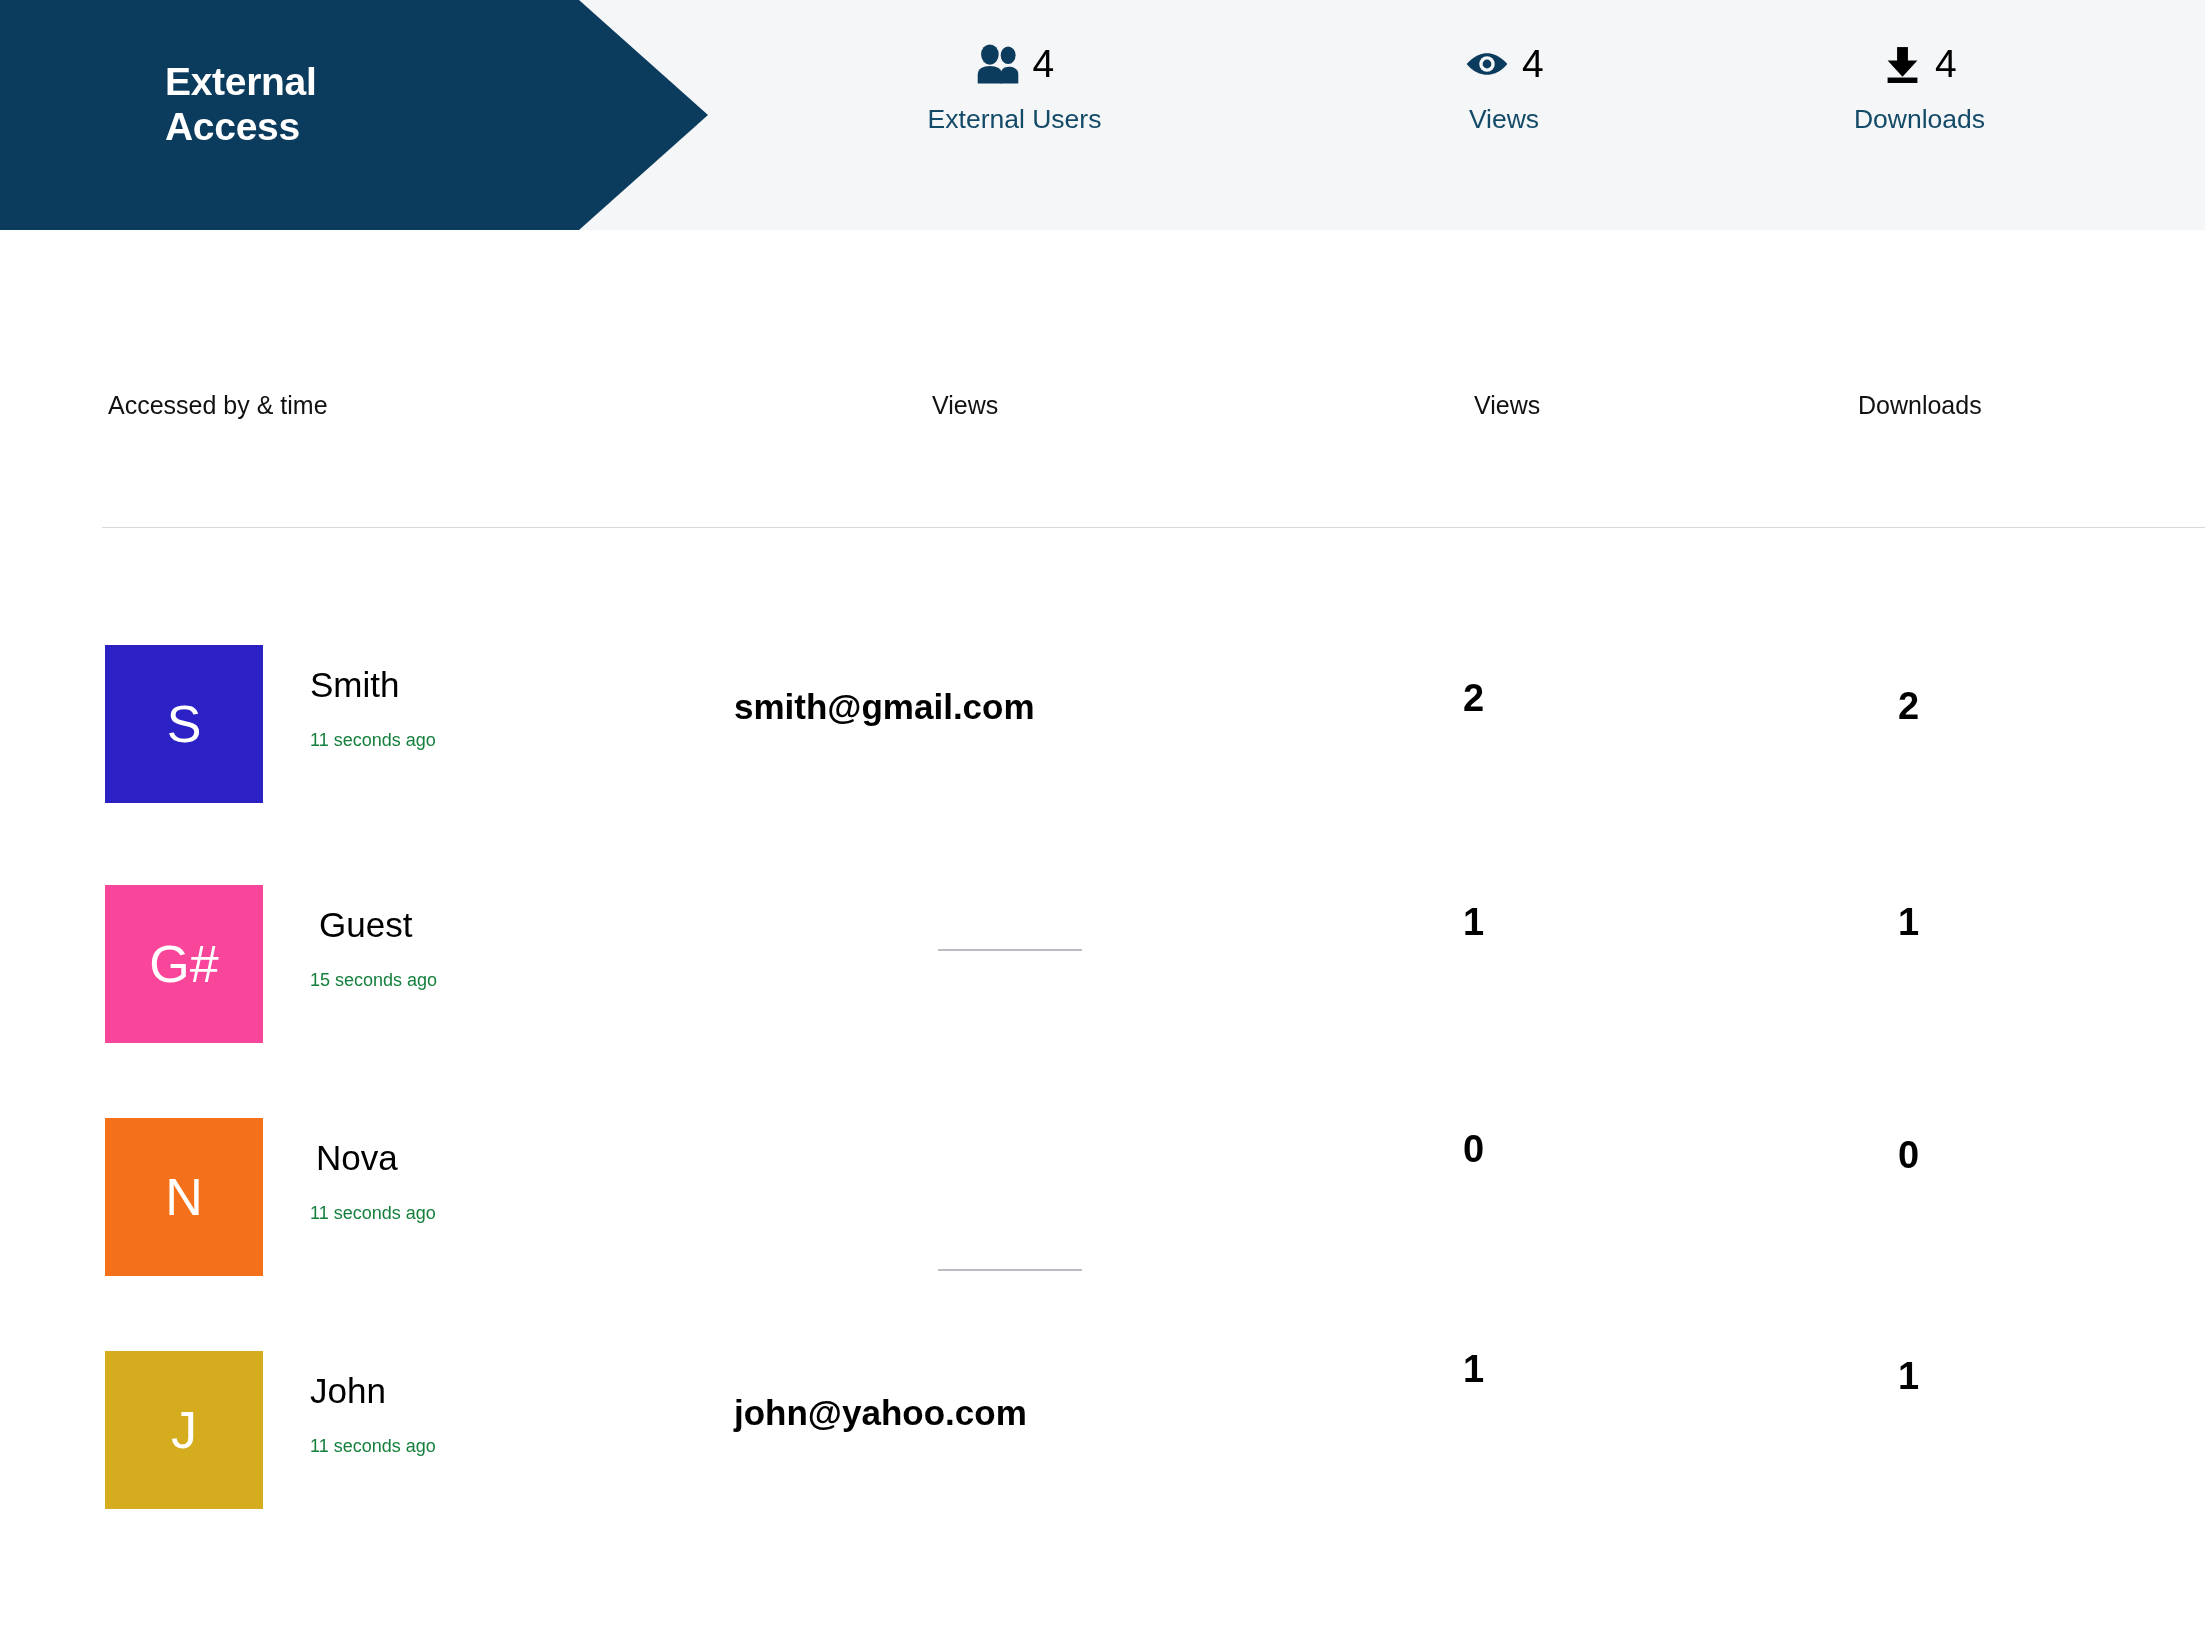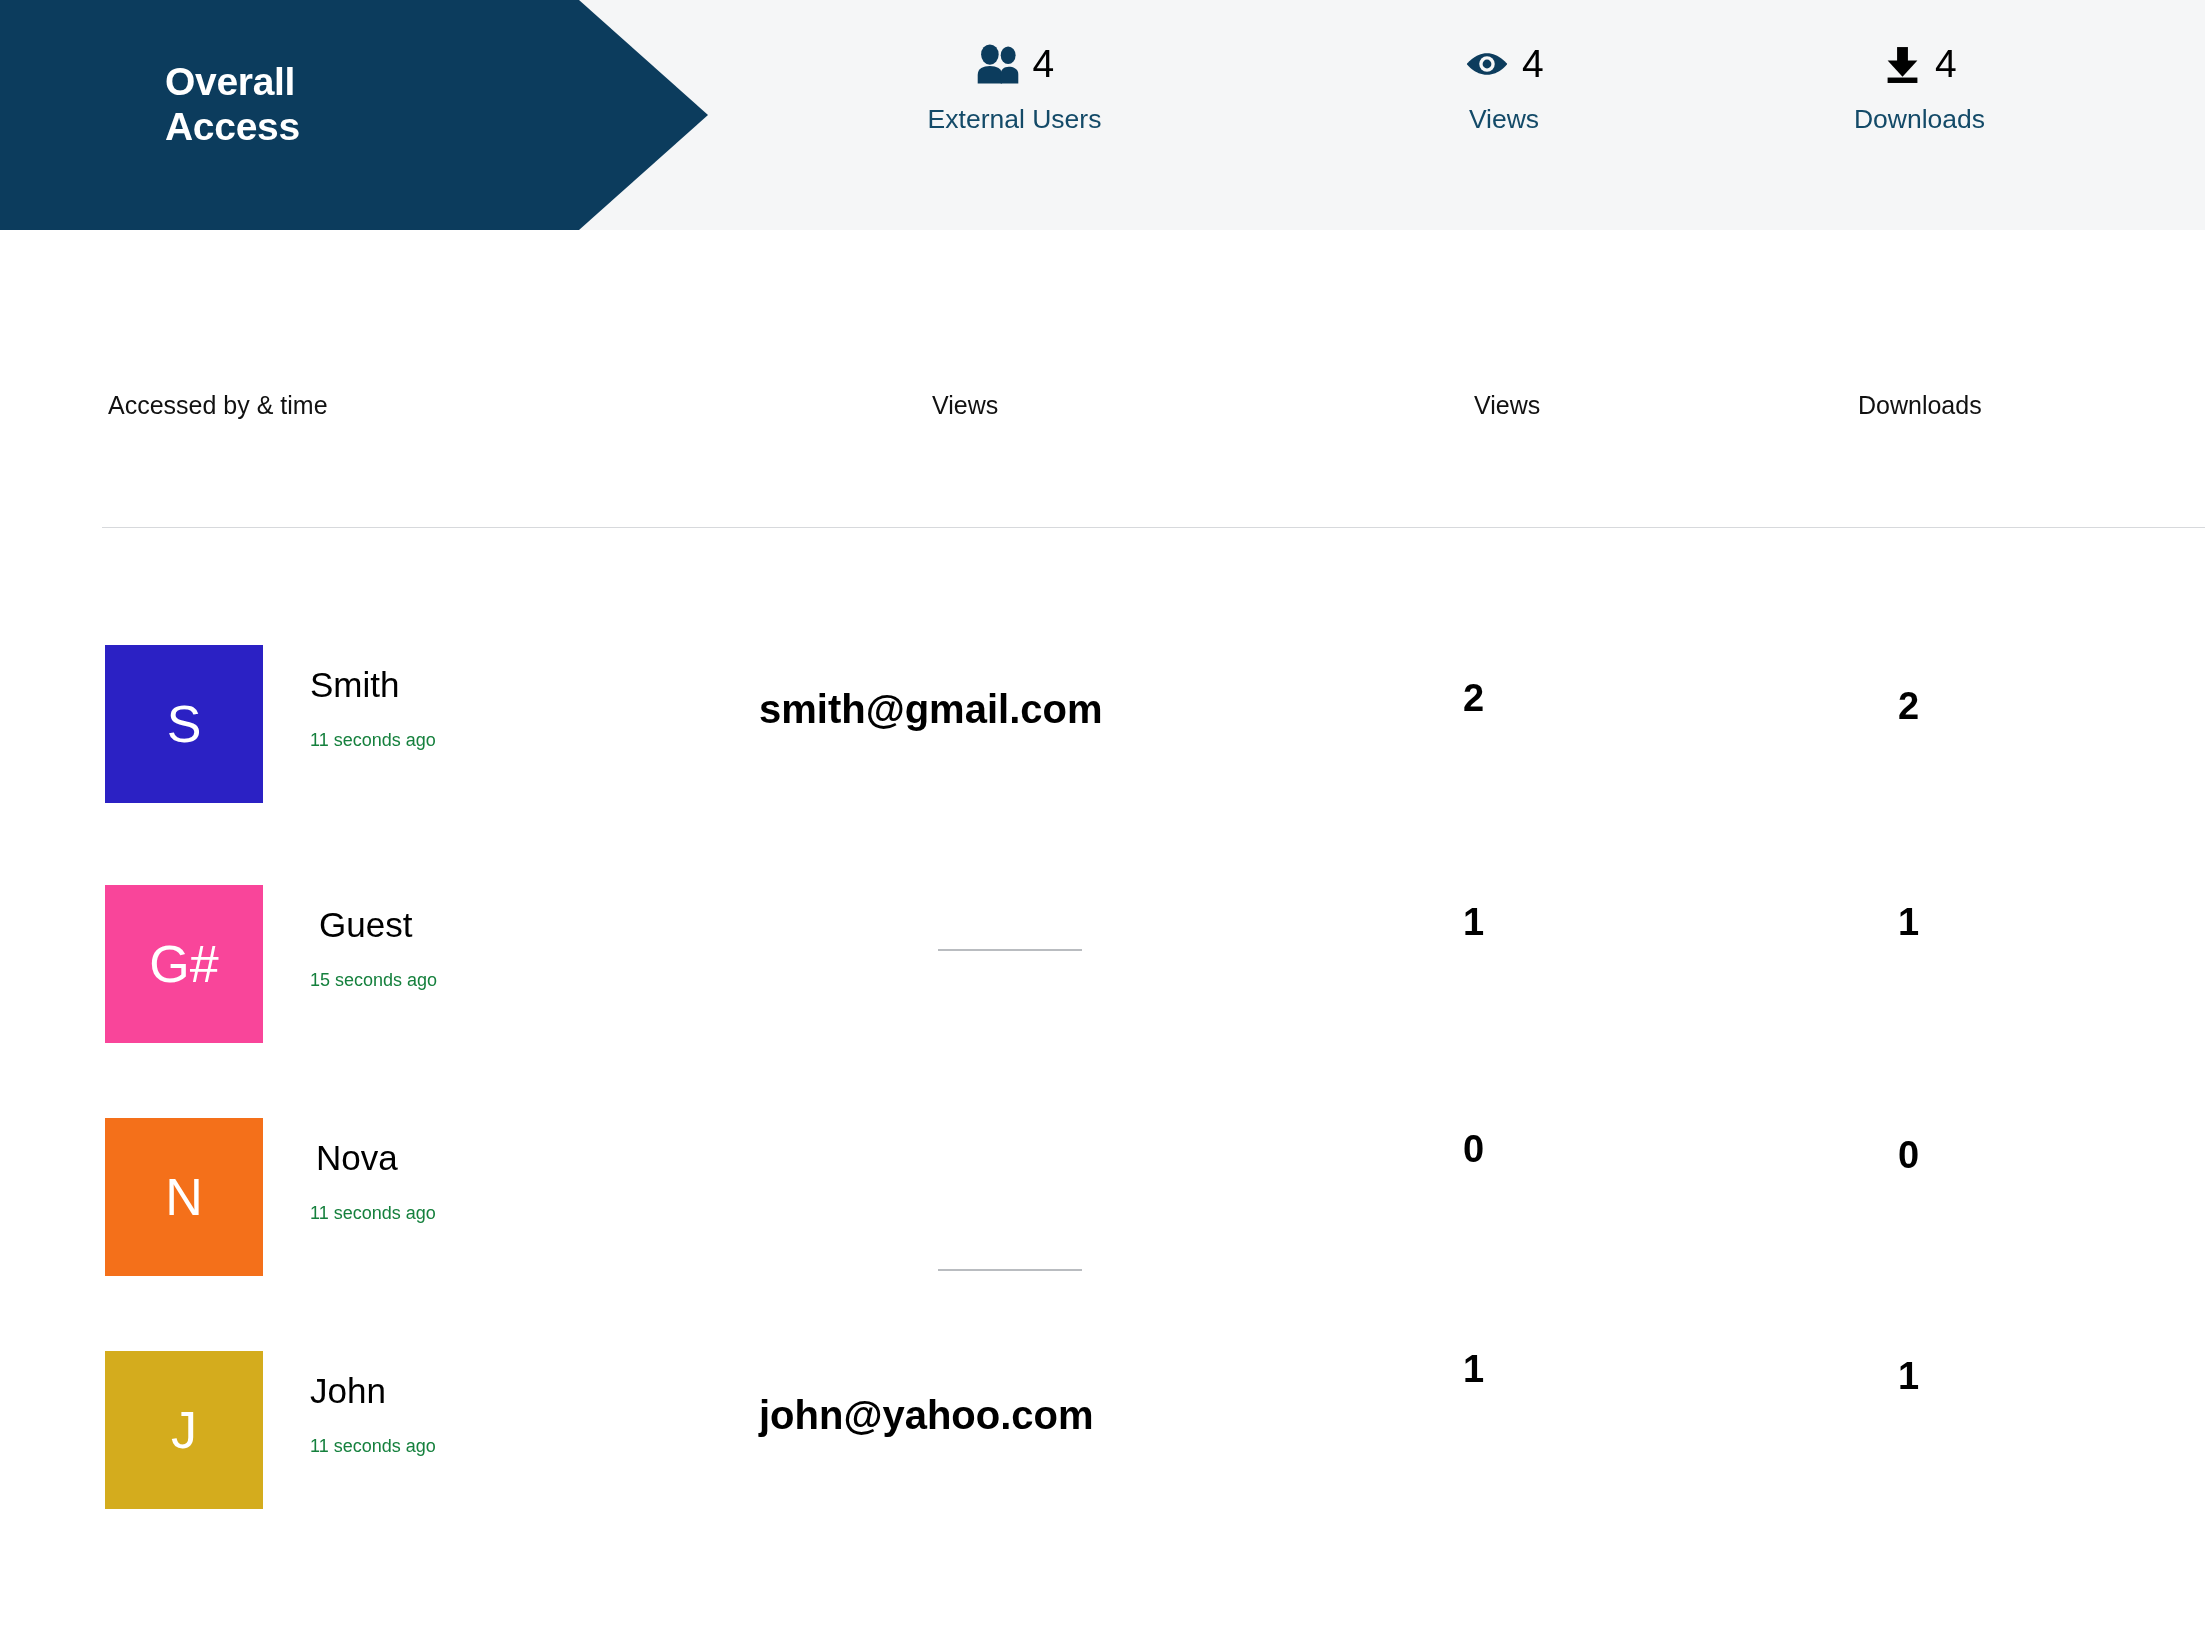--- a/index.html
+++ b/index.html
@@ -144,24 +144,24 @@
     margin-top: 29px;
     font-size: 18px;
     font-weight: 400;
     color: #15803d;
     line-height: 1;
     white-space: nowrap;
   }
 
   .email {
     position: absolute;
-    left: 759px;
+    left: 734px;
     top: 56px;
     width: 613px;
-    font-size: 40px;
+    font-size: 35px;
     font-weight: bold;
     color: #000000;
     line-height: 1;
     white-space: nowrap;
   }
   .email-dash {
     position: absolute;
     left: 938px;
     top: 76px;
     width: 144px;
@@ -180,21 +180,21 @@
   }
   .num-views     { left: 1419px; width: 109px; }
   .num-downloads { left: 1793px; width: 231px; }
 </style>
 </head>
 <body>
 
 <div id="header-band">
 
   <div id="banner-tab" style="background: rgb(12, 60, 93);">
-    <div id="banner-title">Overall
+    <div id="banner-title">External
 Access</div>
   </div>
 
   <div class="stat" id="stat-external-users">
     <div class="stat-top">
       <span class="stat-icon">
         <svg width="46" height="42" viewBox="0 0 68 62" aria-hidden="true">
           <ellipse cx="22" cy="17" rx="13" ry="15" fill="#0c3c5d"></ellipse>
           <ellipse cx="49" cy="18" rx="11" ry="13" fill="#0c3c5d"></ellipse>
           <path d="M4 60 V47 C4 38 12 34 22 34 C32 34 40 38 40 47 V60 Z" fill="#0c3c5d"></path>

